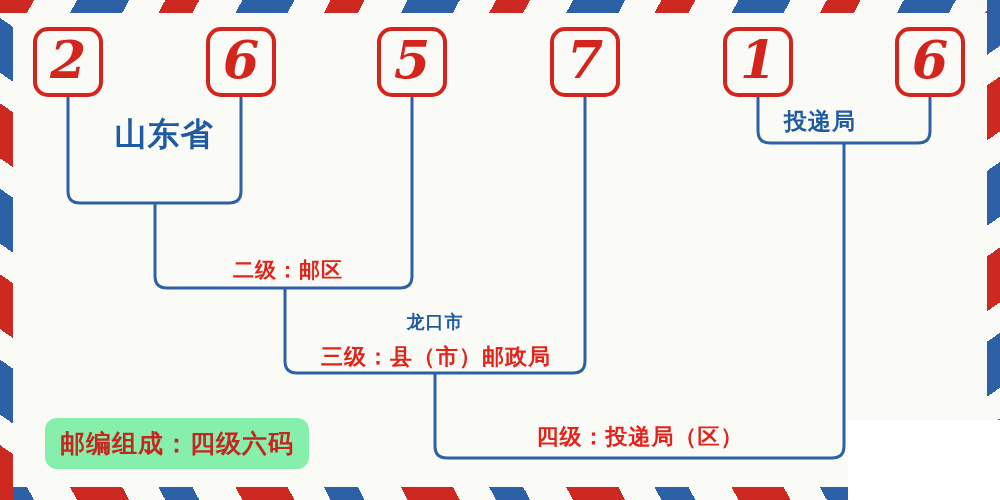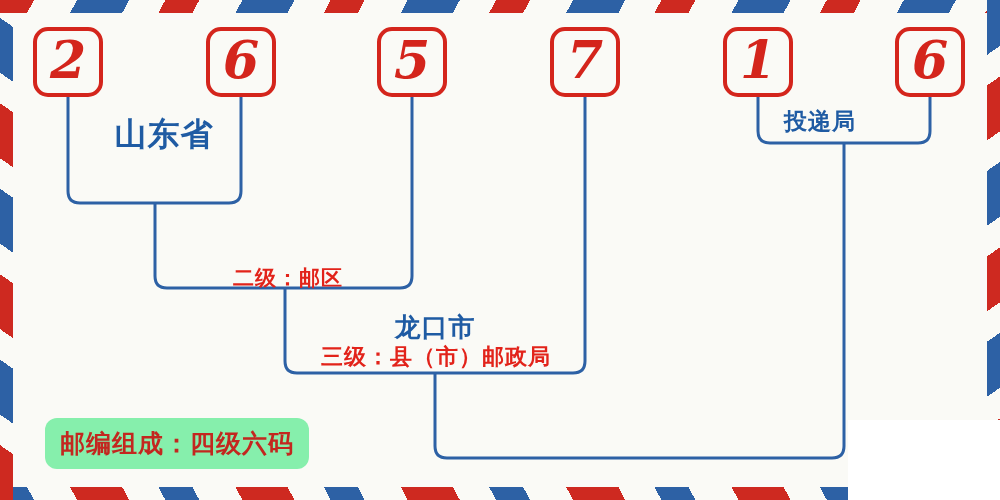--- a/index.html
+++ b/index.html
@@ -62,22 +62,22 @@
   
   .lbl{
     position:absolute;z-index:4;white-space:pre;
     transform:translateX(-50%);text-align:center;
     font-weight:700;letter-spacing:1px;
   }
   .blue{color:#1f5ba3;}
   .red{color:#e2231a;}
   .lbl-l1-place{left:164px;top:113px;font-size:32px;}
   .lbl-l1-desc{left:160px;top:144px;font-size:21px;line-height:24px;}
-  .lbl-l2-desc{left:288px;top:264px;font-size:21px;}
-  .lbl-l3-place{left:435px;top:310px;font-size:26px;}
+  .lbl-l2-desc{left:288px;top:256px;font-size:21px;}
+  .lbl-l3-place{left:435px;top:310px;font-size:18px;}
   .lbl-l3-desc{left:436px;top:342px;font-size:22px;}
   .lbl-l4-place{left:637px;top:390px;font-size:22px;}
   .lbl-l4-desc{left:640px;top:422px;font-size:22px;}
   .lbl-delivery{left:820px;top:106px;font-size:23px;}
   
   .badge{
     position:absolute;left:45px;top:418px;z-index:4;
     background:#86efac;border-radius:12px;
     padding:9px 15px;
   }
@@ -121,19 +121,20 @@
     <path d="M 155 203 V 276 Q 155 288 167 288 H 400 Q 412 288 412 276 V 97" fill="none" stroke="#2d61a5" stroke-width="3"></path>
     <path d="M 285 288 V 361 Q 285 373 297 373 H 573 Q 585 373 585 361 V 97" fill="none" stroke="#2d61a5" stroke-width="3"></path>
     <path d="M 435 373 V 446 Q 435 458 447 458 H 832 Q 844 458 844 446 V 143" fill="none" stroke="#2d61a5" stroke-width="3"></path>
     <path d="M 758 97 V 131 Q 758 143 770 143 H 918 Q 930 143 930 131 V 97" fill="none" stroke="#2d61a5" stroke-width="3"></path>
   </svg>
 
   <div class="lbl blue lbl-l1-place">山东省</div>
   <div class="lbl red lbl-l2-desc">二级：邮区</div>
   <div class="lbl blue lbl-l3-place">龙口市</div>
   <div class="lbl red lbl-l3-desc">三级：县（市）邮政局</div>
+  <div class="lbl red lbl-l4-desc">四级：投递局（区）</div>
   <div class="lbl blue lbl-delivery">投递局</div>
 
   <div class="badge">
     <span class="badge-text">邮编组成：四级六码</span>
   </div>
 
 </div>
 
 </body></html>

